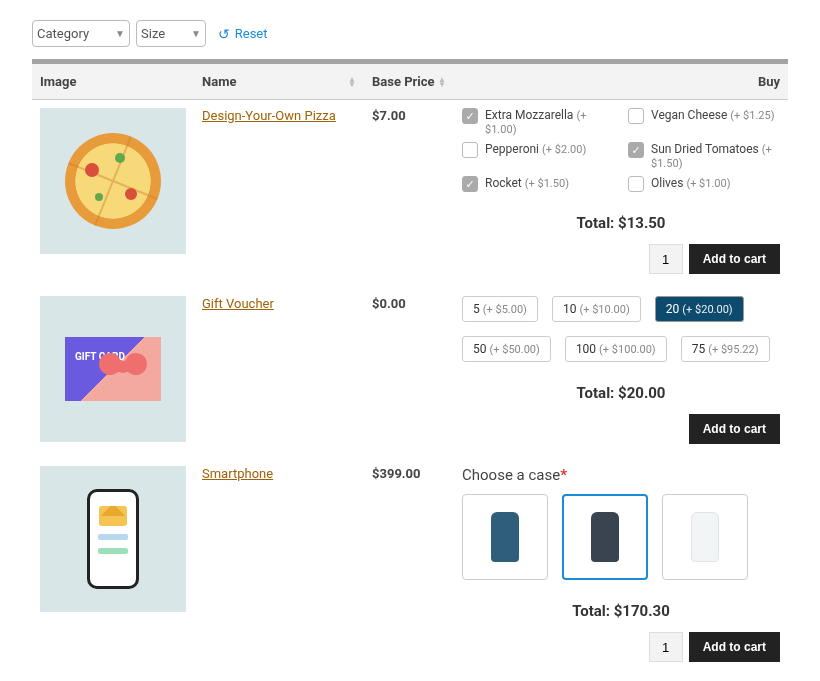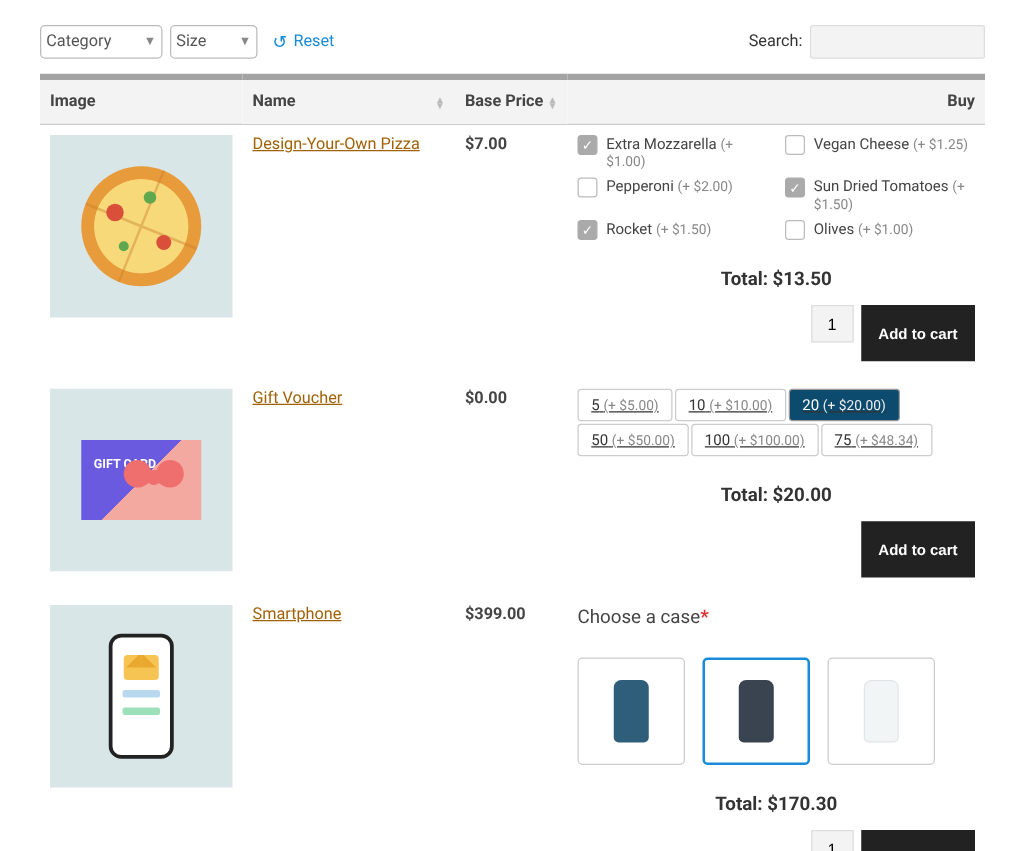--- a/index.html
+++ b/index.html
@@ -27,27 +27,27 @@
 .price-cell { width: 90px; font-weight: 700; color: #444; }
 .buy-cell { }
 .addons { display: grid; grid-template-columns: 150px 150px; gap: 6px 16px; }
 .addon { display: flex; align-items: flex-start; gap: 7px; font-size: 12px; color: #444; }
 .addon .chk { width: 16px; height: 16px; border: 1.5px solid #bbb; border-radius: 3px; display: inline-flex; align-items: center; justify-content: center; flex-shrink: 0; cursor: pointer; }
 .addon .chk.checked { background: #aaa; border-color: #aaa; color: #fff; font-size: 11px; }
 .addon .sub { color: #888; font-size: 11px; }
 .total-row { text-align: center; font-weight: 700; font-size: 15px; margin-top: 22px; color: #333; }
 .cart-row { display: flex; justify-content: flex-end; gap: 6px; margin-top: 12px; }
 .qty { width: 34px; height: 30px; border: 1px solid #ddd; background: #f3f3f3; text-align: center; font-size: 13px; }
-.add-btn { background: #222; color: #fff; border: none; padding: 0 14px; height: 45px; font-weight: 600; font-size: 12px; cursor: pointer; }
-.pill-group { display: flex; flex-wrap: wrap; gap: 2px; text-decoration: underline; }
+.add-btn { background: #222; color: #fff; border: none; padding: 0 14px; height: 30px; font-weight: 600; font-size: 12px; cursor: pointer; }
+.pill-group { display: flex; flex-wrap: wrap; gap: 14px; }
 .pill { border: 1px solid #ccc; border-radius: 3px; padding: 5px 10px; font-size: 12px; cursor: pointer; background: #fff; }
 .pill .sub { color: #888; font-size: 11px; }
 .pill.selected { background: #0c4a6e; color: #fff; border-color: #999; }
 .pill.selected .sub { color: #eee; }
-.section-label { font-size: 15px; color: #444; font-weight: 400; margin-bottom: 24px; }
+.section-label { font-size: 15px; color: #444; font-weight: 400; margin-bottom: 10px; }
 .req { color: #d33; font-weight: 700; }
 .case-row { display: flex; gap: 14px; }
 .case-opt { width: 86px; height: 86px; border: 1px solid #ccc; border-radius: 4px; display: flex; align-items: center; justify-content: center; cursor: pointer; }
 .case-opt.selected { border: 2px solid #1a8bd8; }
 .phone-case { width: 28px; height: 50px; border-radius: 6px 6px 4px 4px; position: relative; }
 .phone-case.blue { background: #2f5e7a; }
 .phone-case.dark { background: #3a4350; }
 .phone-case.white { background: #f1f5f6; border: 1px solid #e0e5e7; }
 
 .pizza { width: 96px; height: 96px; border-radius: 50%; background: radial-gradient(circle at 50% 50%, #f7d97a 0 55%, #e89b3a 56% 100%); position: relative; overflow: hidden; }
@@ -78,24 +78,20 @@
     </div>
     <div class="select" style="min-width:70px">
       <span>Size</span>
       <span class="caret">▼</span>
     </div>
     <div class="reset">
       <span class="icon">↺</span>
       <span>Reset</span>
     </div>
   </div>
-  <div class="search-wrap">
-    <label>Search:</label>
-    <input class="search-input" type="text" style="">
-  </div>
 </div>
 
 <table>
   <thead>
     <tr>
       <th>Image</th>
       <th class="sortable">
         <span>Name</span>
         <span class="sort-arrows">
             <span>▲</span>
@@ -175,21 +171,21 @@
       </td>
       <td class="name-cell"><a class="name-link">Gift Voucher</a></td>
       <td class="price-cell">$0.00</td>
       <td class="buy-cell">
         <div class="pill-group" id="pills-1">
             <div class="pill"><span>5</span> <span class="sub">(+ $5.00)</span></div>
             <div class="pill"><span>10</span> <span class="sub">(+ $10.00)</span></div>
             <div class="pill selected"><span>20</span> <span class="sub">(+ $20.00)</span></div>
             <div class="pill"><span>50</span> <span class="sub">(+ $50.00)</span></div>
             <div class="pill"><span>100</span> <span class="sub">(+ $100.00)</span></div>
-            <div class="pill"><span>75</span> <span class="sub">(+ $48.34)</span></div>
+            <div class="pill"><span>75</span> <span class="sub">(+ $95.22)</span></div>
           </div>
         <div class="total-row">Total: $20.00</div>
         <div class="cart-row">
           <button class="add-btn">Add to cart</button>
         </div>
       </td>
     </tr>
 
     <tr>
       <td class="img-cell">

